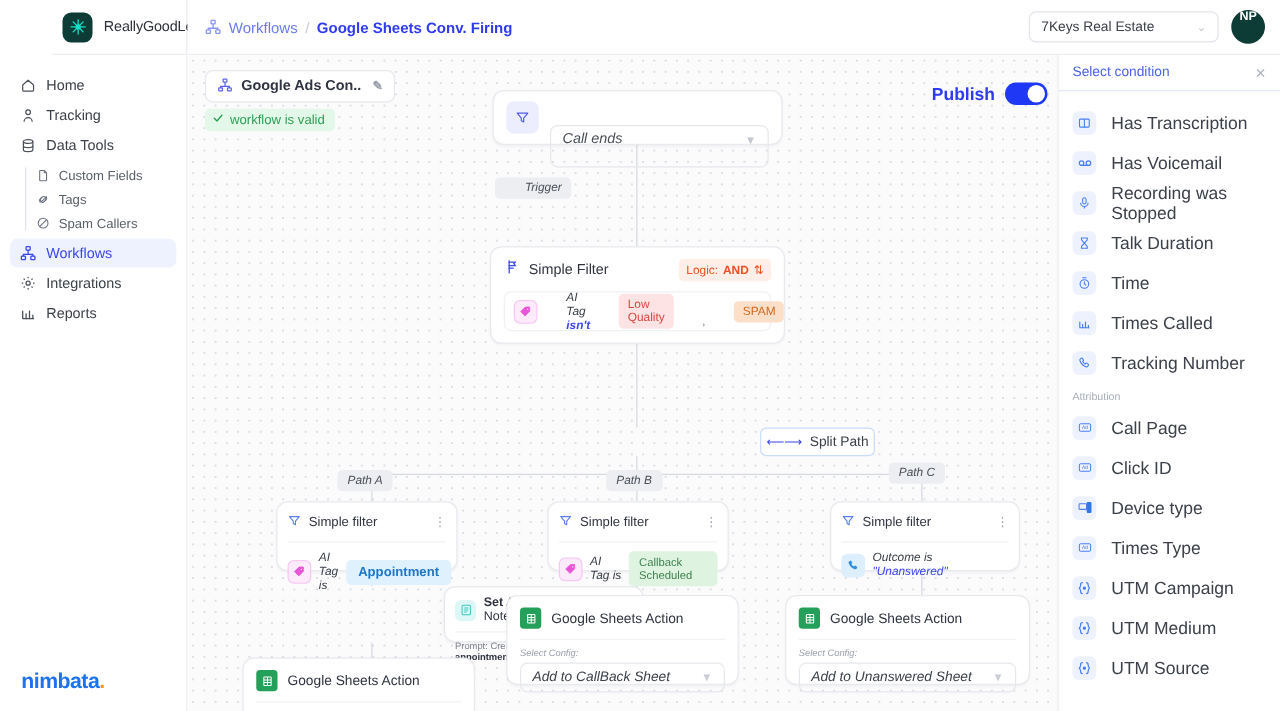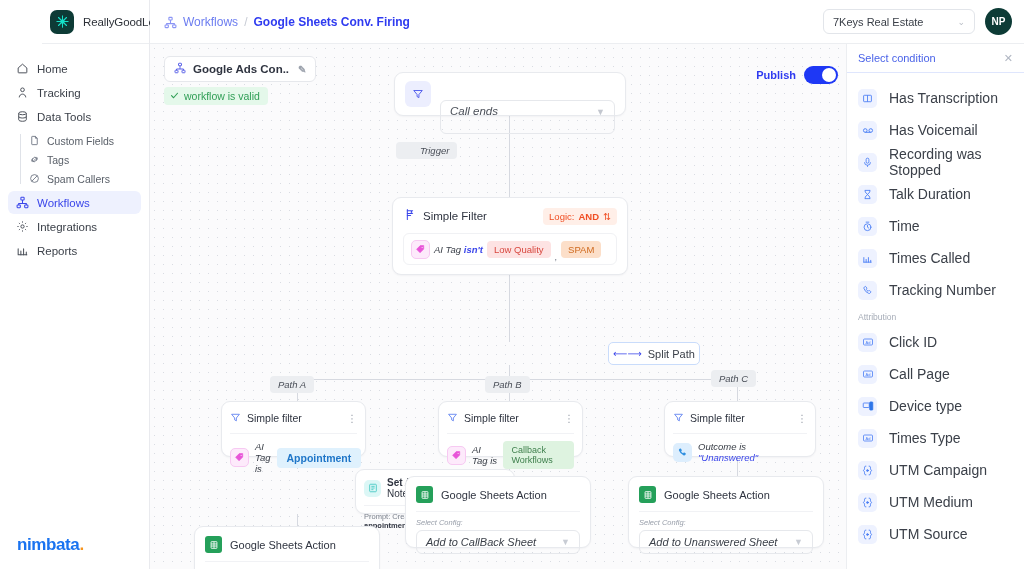--- a/index.html
+++ b/index.html
@@ -77,21 +77,21 @@
   .org-select {
     margin-left: auto; width: 152px; height: 25px;
     border: 1px solid #e2e5ea; border-radius: 6px; background: #fff;
     display: flex; align-items: center; padding: 0 9px;
     font-size: 11px; color: #3b4049; cursor: pointer;
   }
   .org-caret { margin-left: auto; color: #b9bec6; font-size: 9px; }
   .avatar {
     margin-left: 10px; width: 27px; height: 27px; border-radius: 50%;
     background: #0d3b36; color: #fff; font-size: 10px; font-weight: 700;
-    display: flex; align-items: center; justify-content: center; cursor: pointer;
+    display: flex; justify-content: center; cursor: pointer;
   }
 
   
   .canvas {
     flex: 1; position: relative; overflow: hidden;
     background-color: #fbfbfc;
     background-image: radial-gradient(#d9dce2 0.7px, transparent 0.7px);
     background-size: 9px 9px;
   }
   .wf-chip {
@@ -144,21 +144,21 @@
   .fn-head { display: flex; align-items: center; gap: 7px; }
   .fn-title { font-size: 11.5px; color: #2f3440; font-weight: 500; }
   .logic-chip {
     margin-left: auto; background: #ffefe8; color: #f04e23;
     border-radius: 4px; font-size: 9.5px; padding: 3px 6px;
     display: flex; align-items: center; gap: 4px;
   }
   .logic-chip b { font-weight: 700; }
   .fn-row {
     margin-top: 8px; border: 1px solid #f0f1f4; border-radius: 6px;
-    height: 32px; display: flex; align-items: center; padding: 0 7px; gap: 4px;
+    height: 32px; display: flex; align-items: center; padding: 0 7px; gap: 23px;
   }
   .tagicon {
     width: 19px; height: 19px; border-radius: 5px; background: #fdeafb;
     border: 1px solid #f7c9f2;
     display: flex; align-items: center; justify-content: center; flex: none;
   }
   .cond-text { font-size: 9.5px; font-style: italic; color: #3b4049; }
   .cond-text .op { color: #3b46ea; font-weight: 600; }
   .pill-red { background: #fde3e3; color: #d8483f; border-radius: 4px; font-size: 9.5px; padding: 3px 7px; }
   .pill-orange { background: #fcdfc9; color: #cf6a1f; border-radius: 4px; font-size: 9.5px; padding: 3px 7px; }
@@ -211,21 +211,21 @@
   .gs-label { font-size: 7.5px; color: #9aa0ab; margin-top: 6px; font-style: italic; }
   .gs-select {
     margin-top: 3px; height: 24px; border: 1px solid #e6e8ec; border-radius: 6px;
     display: flex; align-items: center; padding: 0 9px;
     font-size: 11px; font-style: italic; color: #3b4049;
   }
   .gs-select .caret { margin-left: auto; color: #c8ccd4; font-size: 9px; }
 
   
   .publish-wrap { position: absolute; right: 186px; top: 22px; display: flex; align-items: center; gap: 8px; }
-  .publish-label { font-size: 11px; font-weight: 700; color: #2f3bf0; }
+  .publish-label { font-size: 14px; font-weight: 700; color: #2f3bf0; }
   .toggle {
     width: 34px; height: 18px; border-radius: 10px; background: #1e38f5; position: relative; cursor: pointer;
   }
   .toggle::after { content:""; position:absolute; right:2px; top:2px; width:14px; height:14px; border-radius:50%; background:#fff;}
 
   
   .condpanel {
     position: absolute; right: 0; top: 44px; width: 178px; height: 525px;
     background: #fff; border-left: 1px solid #eceef1;
     display: flex; flex-direction: column;
@@ -567,21 +567,21 @@
           <span class="sf-dots">⋮</span>
         </div>
         <div class="sf-row">
           <span class="tagicon">
             <svg width="11" height="11" viewBox="0 0 24 24" fill="#e855d8" stroke="#e855d8" stroke-width="1.4" stroke-linejoin="round">
                 <path d="M3.5 11.5l8-8h7.5v7.5l-8 8z"></path>
                 <circle cx="15.6" cy="7.8" r="1.1" fill="#fff" stroke="none"></circle>
               </svg>
           </span>
           <span class="cond-text"><span>AI Tag</span> <span>is</span></span>
-          <span class="pill-green">Callback Workflows</span>
+          <span class="pill-green">Callback Scheduled</span>
         </div>
       </div>
 
       <div class="node gs-node" style="left:255px; top:432px;">
         <div class="gs-head">
           <span class="gs-ic">
             <svg width="10" height="10" viewBox="0 0 24 24" fill="none" stroke="#fff" stroke-width="2">
                 <rect x="5" y="4" width="14" height="16" rx="1"></rect>
                 <path d="M5 9.5h14M5 14.5h14M12 4v16"></path>
               </svg>
@@ -716,31 +716,31 @@
 
       <div class="cp-section">Attribution</div>
 
       <div class="cp-item">
         <span class="cp-ic">
           <svg width="12" height="12" viewBox="0 0 24 24" fill="none" stroke="#4a7ef5" stroke-width="1.6">
               <rect x="3" y="6" width="18" height="12" rx="2"></rect>
               <text x="12" y="15" font-size="8" fill="#4a7ef5" stroke="none" text-anchor="middle" font-family="Liberation Sans">Ad</text>
             </svg>
         </span>
-        <span class="cp-label">Click ID</span>
+        <span class="cp-label">Call Page</span>
       </div>
 
       <div class="cp-item">
         <span class="cp-ic">
           <svg width="12" height="12" viewBox="0 0 24 24" fill="none" stroke="#4a7ef5" stroke-width="1.6">
               <rect x="3" y="6" width="18" height="12" rx="2"></rect>
               <text x="12" y="15" font-size="8" fill="#4a7ef5" stroke="none" text-anchor="middle" font-family="Liberation Sans">Ad</text>
             </svg>
         </span>
-        <span class="cp-label">Call Page</span>
+        <span class="cp-label">Click ID</span>
       </div>
 
       <div class="cp-item">
         <span class="cp-ic">
           <svg width="12" height="12" viewBox="0 0 24 24" fill="none" stroke="#4a7ef5" stroke-width="1.7">
               <rect x="2.5" y="6" width="12" height="9" rx="1.2"></rect>
               <rect x="15.5" y="4" width="6" height="16" rx="1.2" fill="#2f76e8" stroke="#2f76e8"></rect>
             </svg>
         </span>
         <span class="cp-label">Device type</span>

